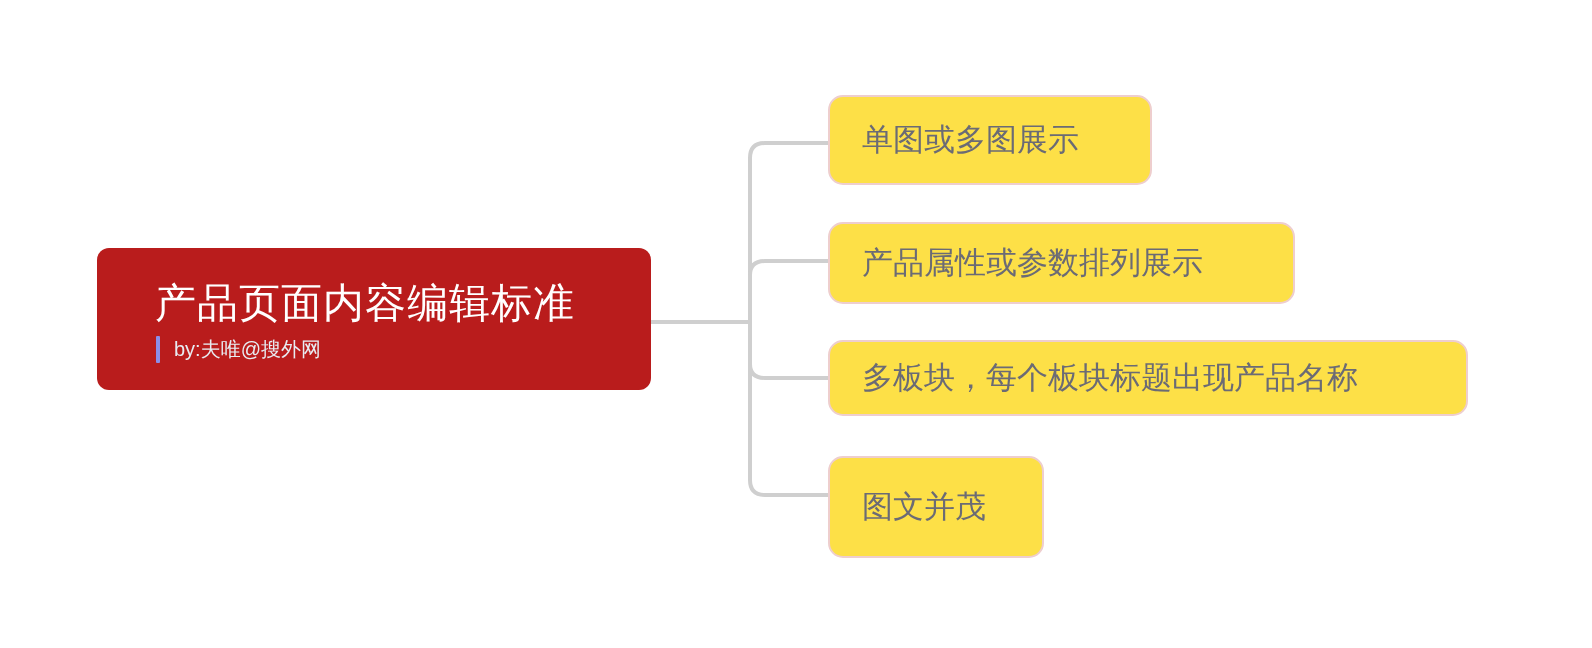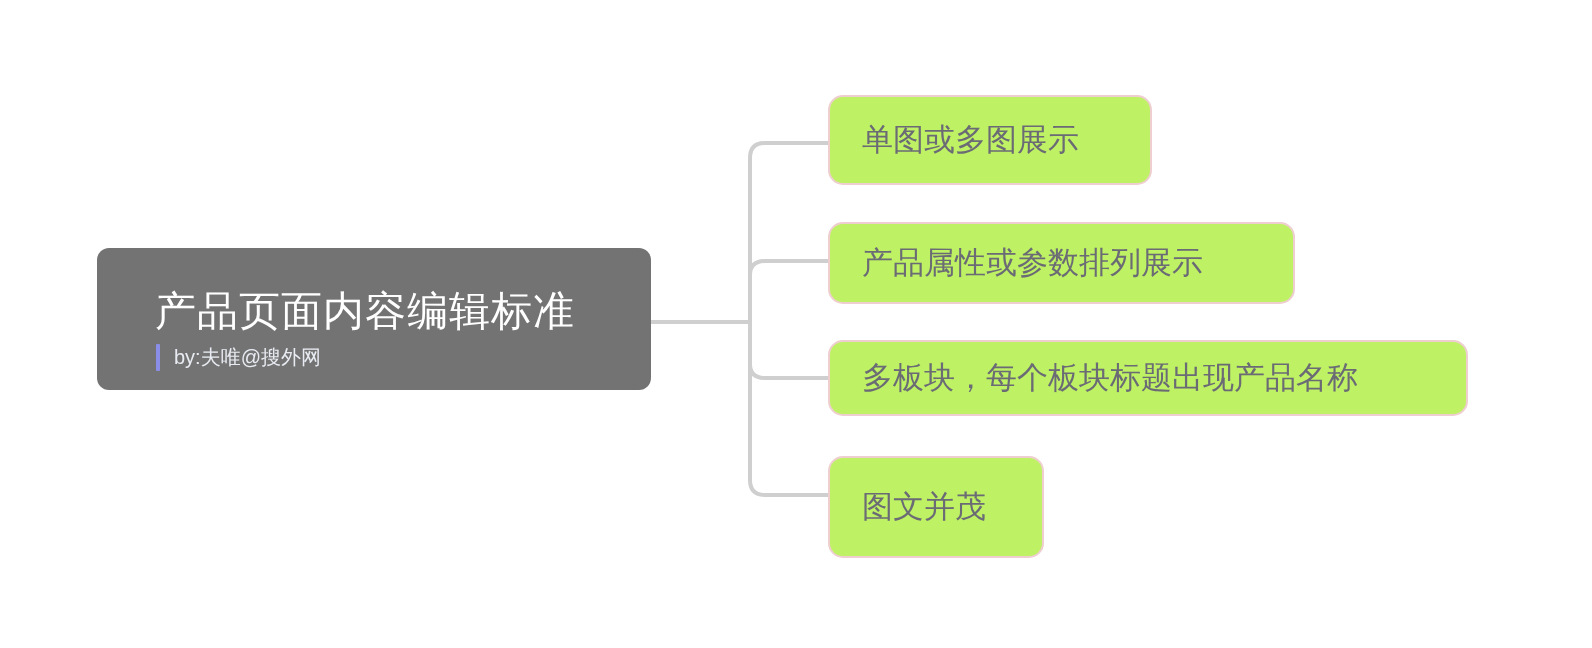--- a/index.html
+++ b/index.html
@@ -29,24 +29,24 @@
     pointer-events: none;
   }
 
   
   .root-node {
     position: absolute;
     left: 97px;
     top: 248px;
     width: 554px;
     height: 142px;
-    background: #737373;
+    background: #b91c1c;
     border-radius: 12px;
     box-sizing: border-box;
-    padding: 36px 0 0 58px;
+    padding: 28px 0 0 58px;
   }
   .root-title {
     color: #ffffff;
     font-size: 41px;
     line-height: 54px;
     letter-spacing: 1px;
     white-space: nowrap;
   }
   .root-subtitle-row {
     display: flex;
@@ -65,21 +65,21 @@
     color: #e8ecf2;
     font-size: 20px;
     line-height: 27px;
     margin-left: 14px;
     white-space: nowrap;
   }
 
   
   .branch-node {
     position: absolute;
-    background: #bef264;
+    background: #fde047;
     border: 2px solid #eecece;
     border-radius: 15px;
     box-sizing: border-box;
     display: flex;
     align-items: center;
     padding-left: 32px;
     padding-right: 28px;
   }
   .branch-label {
     color: #6b6b75;

